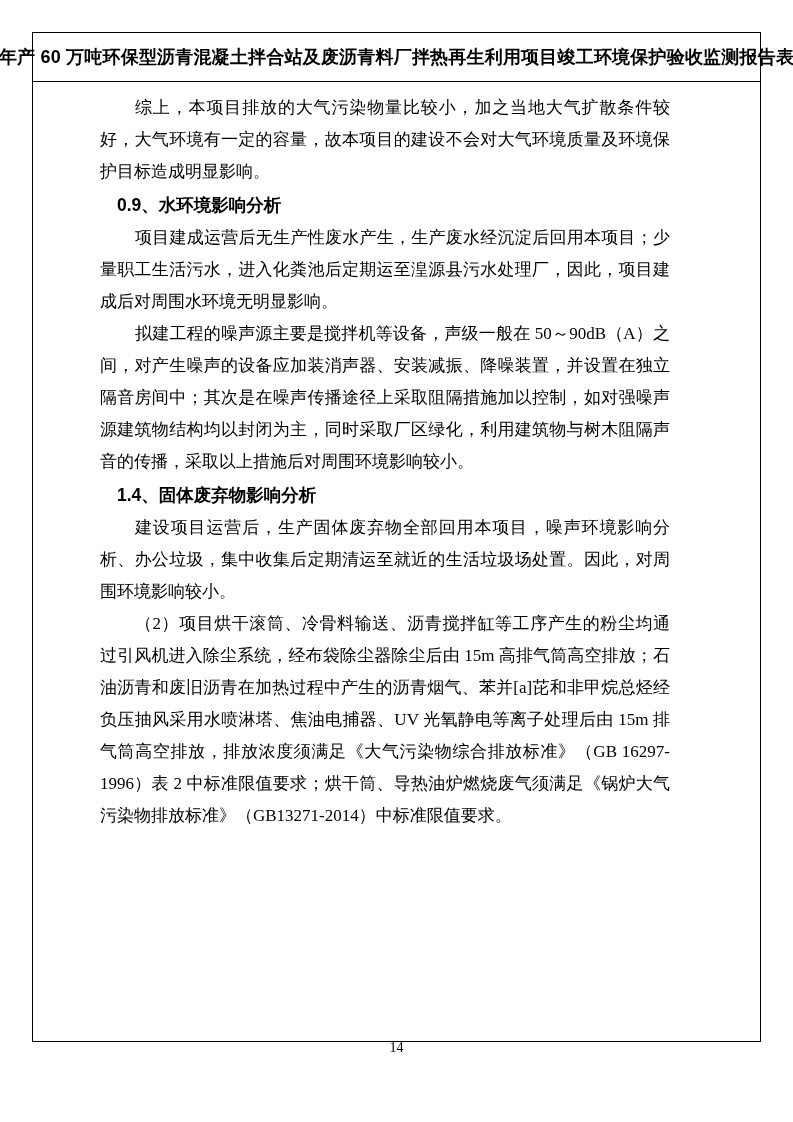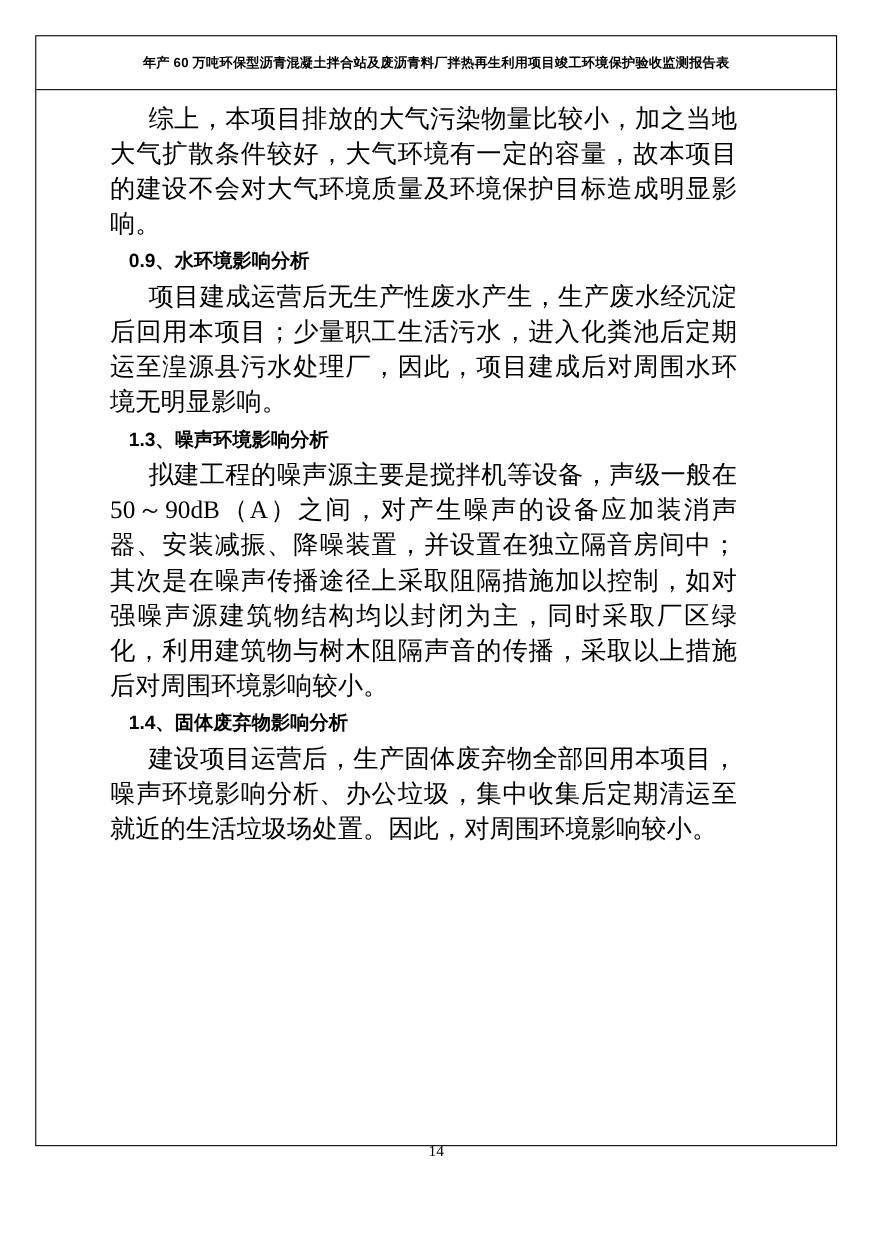--- a/index.html
+++ b/index.html
@@ -32,21 +32,21 @@
     width: 727px;
     height: 48px;
     display: flex;
     align-items: center;
     justify-content: center;
     box-sizing: border-box;
   }
   .header-title {
     font-family: "Liberation Sans", sans-serif;
     font-weight: bold;
-    font-size: 12px;
+    font-size: 18px;
     letter-spacing: 0.2px;
     color: #000000;
     white-space: nowrap;
   }
   .header-rule {
     position: absolute;
     left: 33px;
     top: 81px;
     width: 727px;
     height: 0;
@@ -54,21 +54,21 @@
   }
   .content {
     position: absolute;
     left: 100px;
     top: 92px;
     width: 570px;
     box-sizing: border-box;
   }
   p.body-text {
     margin: 0 0 0 0;
-    font-size: 23px;
+    font-size: 17px;
     line-height: 32px;
     color: #000000;
     text-align: justify;
     text-justify: inter-ideograph;
     font-family: "Liberation Serif", serif;
   }
   p.indent {
     text-indent: 35px;
   }
   h2.section-heading {
@@ -104,29 +104,29 @@
   <div class="header-rule"></div>
 
   <div class="content">
 
     <p class="body-text indent">综上，本项目排放的大气污染物量比较小，加之当地大气扩散条件较好，大气环境有一定的容量，故本项目的建设不会对大气环境质量及环境保护目标造成明显影响。</p>
 
     <h2 class="section-heading">0.9、水环境影响分析</h2>
 
     <p class="body-text indent">项目建成运营后无生产性废水产生，生产废水经沉淀后回用本项目；少量职工生活污水，进入化粪池后定期运至湟源县污水处理厂，因此，项目建成后对周围水环境无明显影响。</p>
 
-    <h2 class="section-heading">1.3、噪声环境影响分析</h2>
 
     <p class="body-text indent">拟建工程的噪声源主要是搅拌机等设备，声级一般在 50～90dB（A）之间，对产生噪声的设备应加装消声器、安装减振、降噪装置，并设置在独立隔音房间中；其次是在噪声传播途径上采取阻隔措施加以控制，如对强噪声源建筑物结构均以封闭为主，同时采取厂区绿化，利用建筑物与树木阻隔声音的传播，采取以上措施后对周围环境影响较小。</p>
 
     <h2 class="section-heading">1.4、固体废弃物影响分析</h2>
 
     <p class="body-text indent">建设项目运营后，生产固体废弃物全部回用本项目，噪声环境影响分析、办公垃圾，集中收集后定期清运至就近的生活垃圾场处置。因此，对周围环境影响较小。</p>
 
 
 
+    <p class="body-text indent">（2）项目烘干滚筒、冷骨料输送、沥青搅拌缸等工序产生的粉尘均通过引风机进入除尘系统，经布袋除尘器除尘后由 15m 高排气筒高空排放；石油沥青和废旧沥青在加热过程中产生的沥青烟气、苯并[a]芘和非甲烷总烃经负压抽风采用水喷淋塔、焦油电捕器、UV 光氧静电等离子处理后由 15m 排气筒高空排放，排放浓度须满足《大气污染物综合排放标准》（GB 16297-1996）表 2 中标准限值要求；烘干筒、导热油炉燃烧废气须满足《锅炉大气污染物排放标准》（GB13271-2014）中标准限值要求。</p>
 
 
   </div>
 
   <div class="page-number">14</div>
 
 </div>
 
 </body></html>

